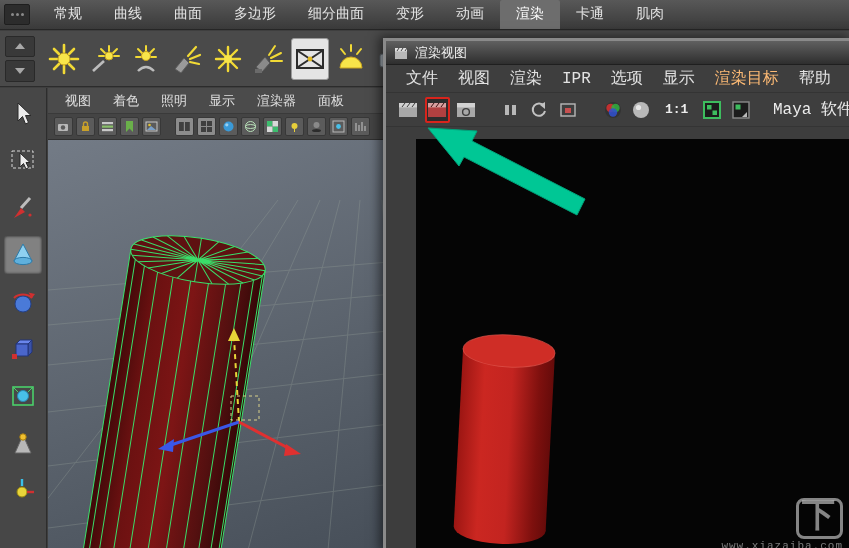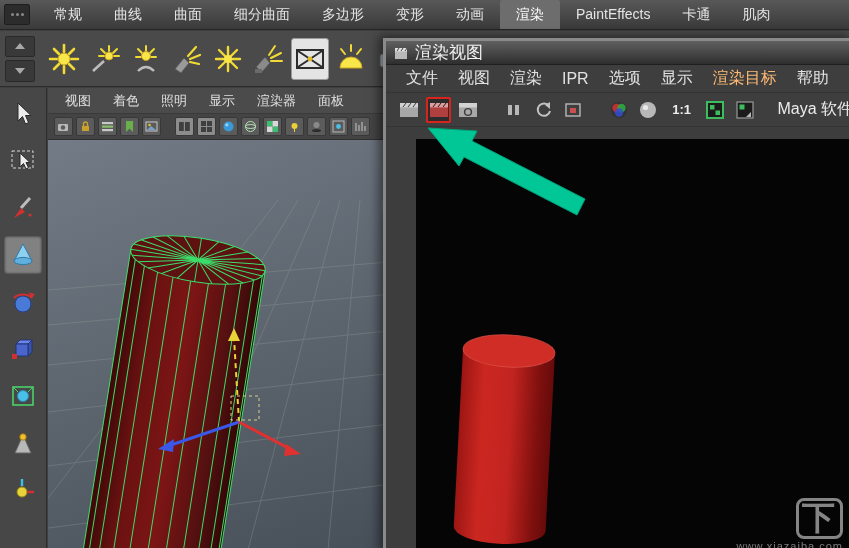--- a/index.html
+++ b/index.html
@@ -1,20 +1,20 @@
 <!DOCTYPE html>
 <html><head>
 <meta charset="utf-8">
 <style>
   html,body { margin:0; padding:0; background:#222; }
   * { box-sizing:border-box; }
   .screen {
     position:relative; width:849px; height:548px; overflow:hidden;
     background:#3f3f3f;
-    font-family:Liberation Sans, sans-serif;
+    font-family:Liberation Mono, monospace;
     user-select:none;
   }
 
   
   .main-menubar {
     position:absolute; left:0; top:0; right:0; height:30px;
     background:linear-gradient(#585858,#3a3a3a);
     border-bottom:1px solid #262626;
     display:flex; align-items:stretch; padding-left:4px; z-index:3;
     white-space:nowrap; overflow:hidden;
@@ -65,21 +65,21 @@
 
   
   .render-window {
     position:absolute; left:383px; top:38px; width:470px; height:516px; z-index:10;
     background:#3d3d3d; border:3px solid #8a8a8a; border-right:none; border-bottom:none;
     box-shadow:-4px -2px 10px rgba(0,0,0,.5);
     display:flex; flex-direction:column;
   }
   .rv-titlebar { height:24px; background:linear-gradient(#606060,#2e2e2e);
     border-bottom:1px solid #1f1f1f; display:flex; align-items:center; gap:7px; padding:0 8px; flex:none;}
-  .rv-title { font-size:17px; color:#f2f2f2;}
+  .rv-title { font-size:13px; color:#f2f2f2;}
   .rv-menubar { height:28px; background:#3e3e3e; border-bottom:1px solid #343434;
     display:flex; align-items:center; padding-left:10px; flex:none;}
   .rv-menu-item { font-size:16px; color:#e2e2e2; padding:0 10px;}
   .rv-menu-item.disabled { color:#fdba74;}
   .rv-toolbar { height:34px; background:#3e3e3e; border-bottom:1px solid #343434;
     display:flex; align-items:center; padding-left:10px; gap:4px; flex:none;}
   .rv-tbtn { width:26px; height:26px; display:flex; align-items:center; justify-content:center; border-radius:2px;}
   .rv-tbtn.highlighted { border:2px solid #d8241c; background:#2c2c2c;}
   .rv-sep { width:12px;}
   .rv-zoom { color:#ececec; font-size:13px; font-weight:bold; padding:0 7px;}
@@ -102,26 +102,25 @@
 
   <div class="main-menubar">
     <span class="menu-grip">
         <i></i>
         <i></i>
         <i></i>
       </span>
     <span class="main-menu-item">常规</span>
     <span class="main-menu-item">曲线</span>
     <span class="main-menu-item">曲面</span>
+    <span class="main-menu-item">多边形</span>
     <span class="main-menu-item">细分曲面</span>
-    <span class="main-menu-item">多边形</span>
     <span class="main-menu-item">变形</span>
     <span class="main-menu-item">动画</span>
     <span class="main-menu-item active">渲染</span>
-    <span class="main-menu-item">PaintEffects</span>
     <span class="main-menu-item">卡通</span>
     <span class="main-menu-item">肌肉</span>
   </div>
 
   <div class="shelf">
     <span class="shelf-switcher">
       <span class="shelf-switch-btn">
           <span class="tri-up"></span>
         </span>
       <span class="shelf-switch-btn">

